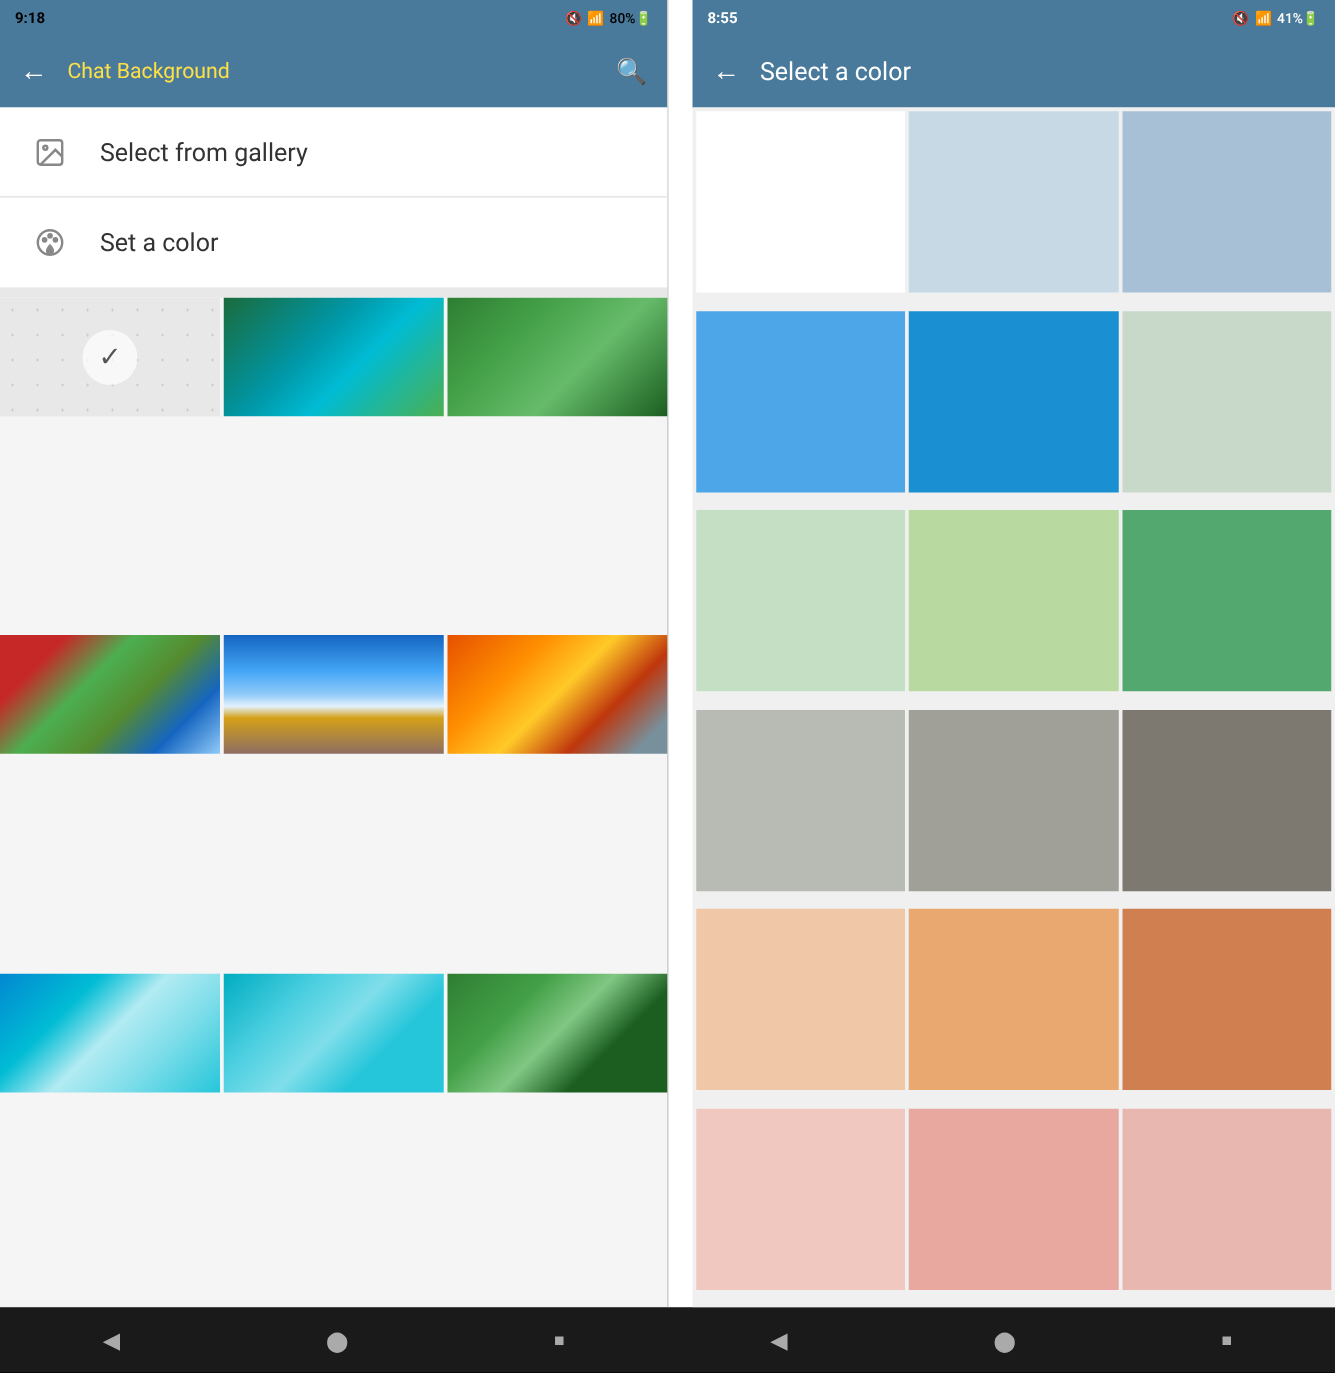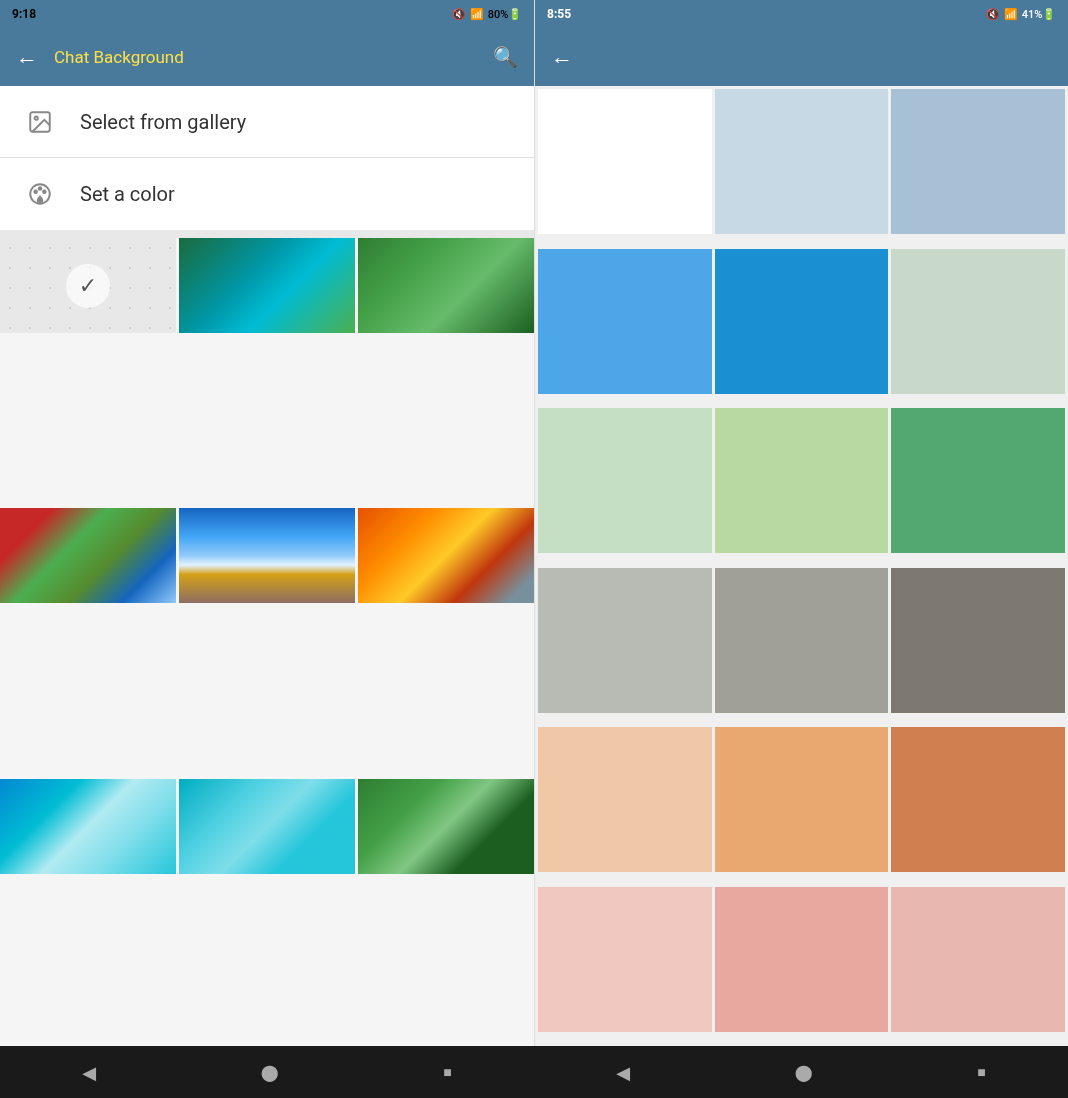--- a/index.html
+++ b/index.html
@@ -31,21 +31,21 @@
     .wp-aerial { background: linear-gradient(135deg, #1a6b3c 0%, #0097a7 40%, #00bcd4 60%, #4caf50 100%); }
     .wp-leaf { background: linear-gradient(135deg, #2e7d32 0%, #43a047 30%, #66bb6a 60%, #1b5e20 100%); }
     .wp-eiffel { background: linear-gradient(135deg, #c62828 20%, #4caf50 40%, #558b2f 60%, #1565c0 80%, #90caf9 100%); }
     .wp-lighthouse { background: linear-gradient(180deg, #1565c0 0%, #42a5f5 30%, #90caf9 50%, #e3f2fd 60%, #d4a017 70%, #8d6e63 100%); }
     .wp-desert { background: linear-gradient(135deg, #e65100 0%, #ff8f00 30%, #ffca28 50%, #bf360c 70%, #78909c 90%); }
     .wp-ocean { background: linear-gradient(135deg, #0288d1 0%, #00bcd4 30%, #b2ebf2 50%, #80deea 70%, #26c6da 100%); }
     .wp-turquoise { background: linear-gradient(135deg, #00acc1 0%, #4dd0e1 30%, #80deea 50%, #26c6da 70%); }
     .wp-greenleaf { background: linear-gradient(135deg, #2e7d32 0%, #43a047 30%, #81c784 50%, #1b5e20 70%); }
 
     
-    .right-screen { width: 534px; display: flex; flex-direction: column; background: white; border-left: 1px solid #ddd; }
+    .right-screen { width: 534px; display: flex; flex-direction: column; background: white; border-left: 1px solid #ddd; padding-left: 19px; }
     .status-bar-right { background: #4a7a9b; height: 28px; display: flex; align-items: center; justify-content: space-between; padding: 0 12px; color: white; font-size: 12px; font-weight: 500; }
     .status-bar-right .time { font-weight: 700; }
     .header-right { background: #4a7a9b; height: 58px; display: flex; align-items: center; padding: 0 16px; gap: 16px; }
     .header-title-right { color: white; font-size: 20px; font-weight: 400; flex: 1; }
     .color-grid { display: grid; grid-template-columns: repeat(3, 1fr); gap: 3px; padding: 3px; flex: 1; overflow: hidden; background: #f0f0f0; }
     .color-swatch { cursor: pointer; }
 
     
     .bottom-nav { height: 52px; background: #1a1a1a; display: flex; }
     .bottom-nav-half { width: 534px; display: flex; align-items: center; justify-content: space-around; }
@@ -124,20 +124,21 @@
       <span class="time">8:55</span>
       <div class="status-icons">
         <span>🔇</span>
         <span>📶</span>
         <span>41%🔋</span>
       </div>
     </div>
 
     <div class="header-right">
       <span class="back-btn">←</span>
+      <span class="header-title-right">Select a color</span>
     </div>
 
     <div class="color-grid" id="color-grid">
     <div class="color-swatch" style="background-color: rgb(255, 255, 255); height: 145px;"></div>
         <div class="color-swatch" style="background-color: rgb(200, 217, 230); height: 145px;"></div>
         <div class="color-swatch" style="background-color: rgb(168, 192, 214); height: 145px;"></div>
         <div class="color-swatch" style="background-color: rgb(77, 166, 232); height: 145px;"></div>
         <div class="color-swatch" style="background-color: rgb(26, 143, 209); height: 145px;"></div>
         <div class="color-swatch" style="background-color: rgb(200, 217, 202); height: 145px;"></div>
         <div class="color-swatch" style="background-color: rgb(197, 223, 197); height: 145px;"></div>

